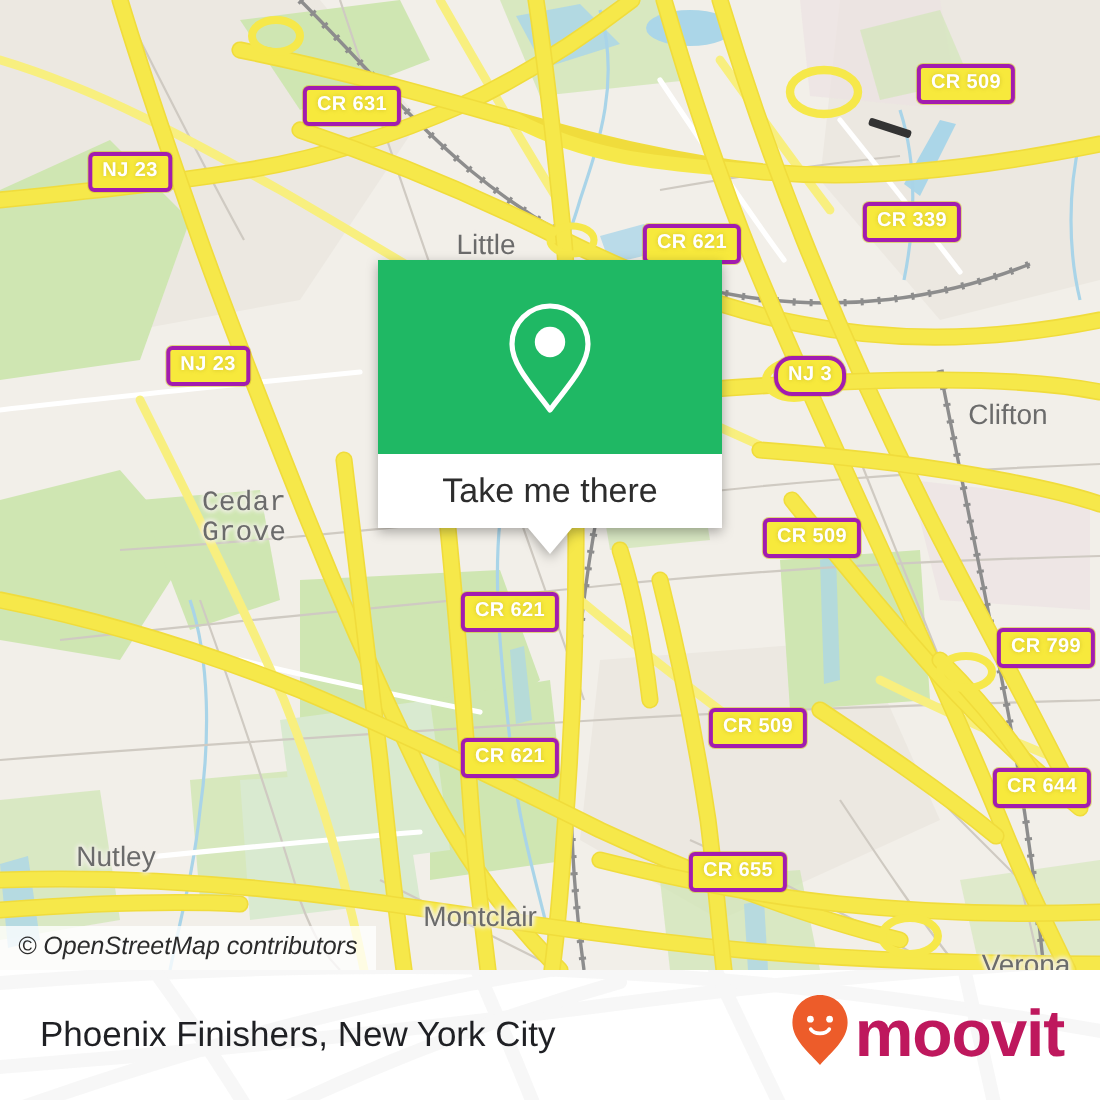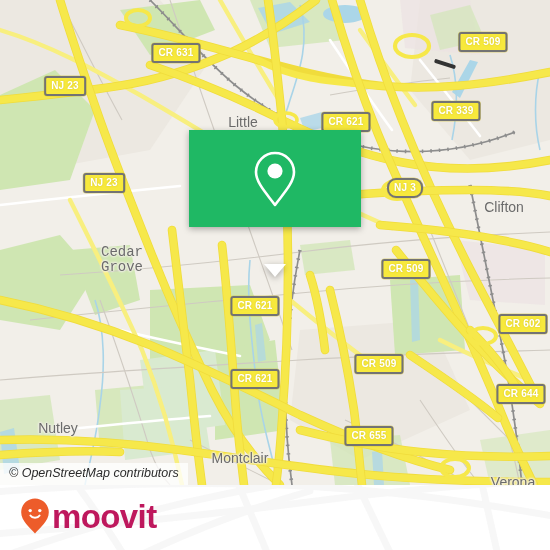--- a/index.html
+++ b/index.html
@@ -15,21 +15,21 @@
     position:absolute;left:0;top:0;width:550px;height:485px;
     background:#f2efe9;
     overflow:hidden;
   }
   .map svg{position:absolute;left:0;top:0;}
 
   
   .shield{
     position:absolute;
     background:#f7e93c;
-    border:2px solid #737373;
+    border:2px solid #a21caf;
     border-radius:3px;
     color:#ffffff;
     font-size:10px;
     font-weight:bold;
     line-height:13px;
     padding:1px 5px 2px 5px;
     white-space:nowrap;
     letter-spacing:.2px;
     box-shadow:0 0 0 .5px rgba(210,190,40,.55);
     text-shadow:0 0 2px rgba(150,130,20,.35);
@@ -280,21 +280,21 @@
     <div id="shield-layer">
         <div class="shield" style="left: 176px; top: 53px;">CR 631</div>
         <div class="shield" style="left: 65px; top: 86px;">NJ 23</div>
         <div class="shield" style="left: 483px; top: 42px;">CR 509</div>
         <div class="shield" style="left: 456px; top: 111px;">CR 339</div>
         <div class="shield" style="left: 346px; top: 122px;">CR 621</div>
         <div class="shield" style="left: 405px; top: 188px; border-radius: 9px;">NJ 3</div>
         <div class="shield" style="left: 104px; top: 183px;">NJ 23</div>
         <div class="shield" style="left: 406px; top: 269px;">CR 509</div>
         <div class="shield" style="left: 255px; top: 306px;">CR 621</div>
-        <div class="shield" style="left: 523px; top: 324px;">CR 602</div>
+        <div class="shield" style="left: 523px; top: 324px;">CR 799</div>
         <div class="shield" style="left: 379px; top: 364px;">CR 509</div>
         <div class="shield" style="left: 255px; top: 379px;">CR 621</div>
         <div class="shield" style="left: 521px; top: 394px;">CR 644</div>
         <div class="shield" style="left: 369px; top: 436px;">CR 655</div>
       </div>
 
     <div id="place-layer">
         <div class="place" style="left: 243px; top: 122px;">
           <div>Little</div>
         </div>
@@ -320,38 +320,42 @@
   </div>
 
   <div class="popup">
     <div class="popup-head">
       <span>
         <svg width="44" height="58" viewBox="0 0 44 58" aria-hidden="true">
           <path d="M22 3 C11.5 3 3 11.5 3 22 C3 33 14 44 22 55 C30 44 41 33 41 22 C41 11.5 32.5 3 22 3 Z" fill="none" stroke="#ffffff" stroke-width="2.6" stroke-linejoin="round"></path>
           <circle cx="22" cy="21" r="7.6" fill="#ffffff"></circle>
         </svg>
       </span>
+    </div>
+    <div class="popup-body">
+      <span>Take me there</span>
     </div>
     <div class="popup-tail"></div>
   </div>
 
   <div class="footer">
     <svg class="footer-watermark" viewBox="0 0 550 330">
       <g fill="none" stroke="#f1f1f1" stroke-width="7" stroke-linecap="round">
         <path d="M-20 300 C90 292 190 282 300 268 C400 255 480 248 570 244"></path>
         <path d="M-20 258 C80 250 180 246 280 250 C380 254 470 266 570 284"></path>
         <path d="M40 200 C70 240 100 280 130 330"></path>
         <path d="M210 185 C230 230 250 275 272 330"></path>
         <path d="M330 190 C350 235 372 280 396 330"></path>
         <path d="M470 195 C480 240 490 285 500 330"></path>
         <path d="M-20 330 C60 300 140 276 230 258 C320 240 420 232 570 230"></path>
         <path d="M120 330 C180 300 240 276 310 256"></path>
       </g>
     </svg>
     <div class="footer-inner">
+      <div class="footer-title">Phoenix Finishers, New York City</div>
       <div class="brand">
         <span class="brand-mark">
           <svg width="30" height="38" viewBox="0 0 30 38" aria-hidden="true">
             <path d="M15 1.5 C7.3 1.5 1.2 7.6 1.2 15.2 C1.2 24 10 30.5 15 36.5 C20 30.5 28.8 24 28.8 15.2 C28.8 7.6 22.7 1.5 15 1.5 Z" fill="#ed5c2a"></path>
             <circle cx="10.2" cy="13.6" r="1.7" fill="#ffffff"></circle>
             <circle cx="19.8" cy="13.6" r="1.7" fill="#ffffff"></circle>
             <path d="M10.4 18.6 C12.2 21.4 17.8 21.4 19.6 18.6" fill="none" stroke="#ffffff" stroke-width="1.9" stroke-linecap="round"></path>
           </svg>
         </span>
         <span class="brand-word">moovit</span>

